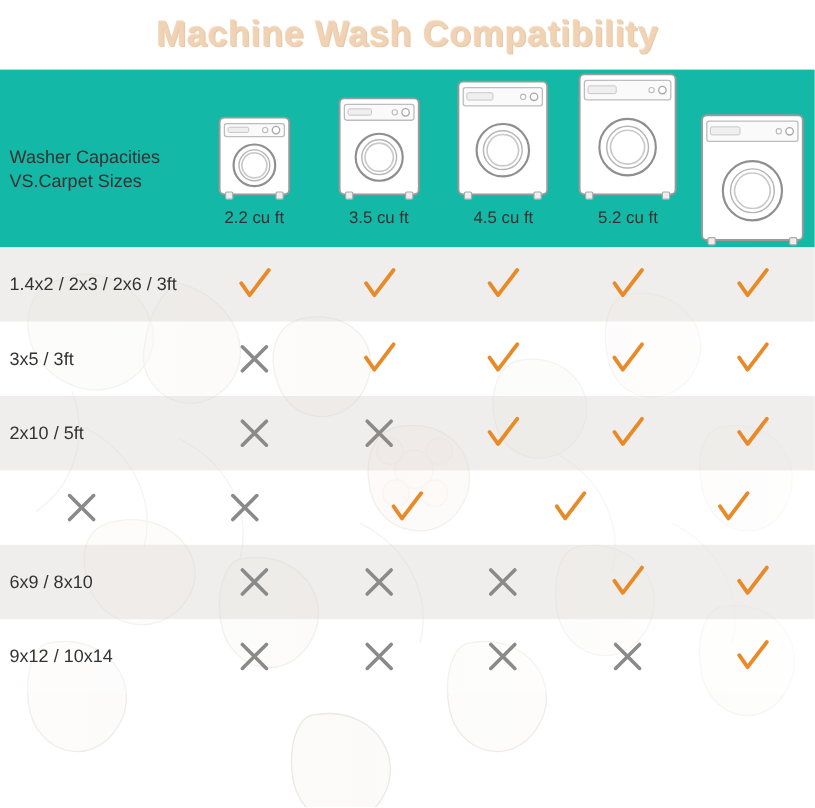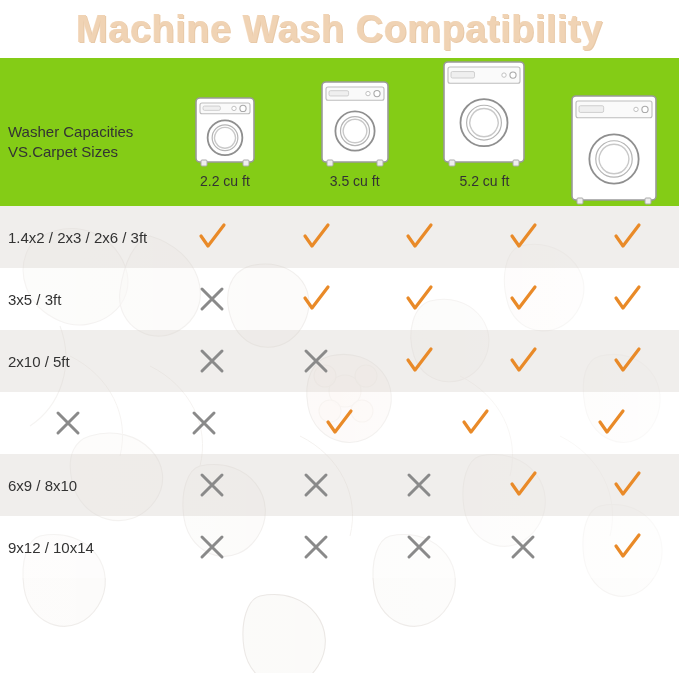--- a/index.html
+++ b/index.html
@@ -18,33 +18,33 @@
 
   
   .title-wrap {
     height: 58px;
     display: flex;
     align-items: center;
     justify-content: center;
     background: #ffffff;
   }
   .title {
-    font-size: 38px;
+    font-size: 30px;
     font-weight: bold;
     letter-spacing: 0.5px;
     color: #f0d3b4;
     text-shadow: 1px 1px 0 #e8c9a8, -0.5px -0.5px 0 #f7e4d0;
   }
 
   
   .header-row {
     display: flex;
     align-items: flex-end;
     height: 148px;
-    background: #84cc16;
+    background: #14b8a6;
     padding: 0;
     box-sizing: border-box;
   }
   .corner-label {
     width: 160px;
     padding-left: 8px;
     box-sizing: border-box;
     font-size: 15px;
     line-height: 20px;
     color: #333;
@@ -167,20 +167,41 @@
     <g stroke="#c9c9c9" stroke-width="1.4" fill="none">
       <path d="M35 39.28 A 11.76 11.76 0 0 1 45.192 56.92"></path>
       <path d="M45.192 56.92 A 11.76 11.76 0 0 1 24.808 56.92"></path>
       <path d="M24.808 56.92 A 11.76 11.76 0 0 1 35 39.28"></path>
     </g>
     <rect x="7" y="80" width="6" height="6" rx="1" fill="#eeeeee" stroke="#aaaaaa" stroke-width="1"></rect>
     <rect x="57" y="80" width="6" height="6" rx="1" fill="#eeeeee" stroke="#aaaaaa" stroke-width="1"></rect>
   </svg>
         </div>
         <div class="cap-label">3.5  cu ft</div>
+      </div>
+      <div class="header-cell">
+        <div>
+  <svg class="machine" width="78" height="102" viewBox="0 0 78 102" xmlns="http://www.w3.org/2000/svg">
+    <rect x="2" y="2" width="74" height="94" rx="4" fill="#ffffff" stroke="#9a9a9a" stroke-width="1.6"></rect>
+    <rect x="6" y="7" width="66" height="15.299999999999999" rx="2" fill="#fafafa" stroke="#bdbdbd" stroke-width="1.1"></rect>
+    <rect x="9" y="11.283999999999999" width="21.840000000000003" height="6.12" rx="1.5" fill="#efefef" stroke="#c5c5c5" stroke-width="0.8"></rect>
+    <circle cx="65" cy="14.649999999999999" r="3.1" fill="#ffffff" stroke="#a9a9a9" stroke-width="1.1"></circle>
+    <circle cx="56" cy="14.649999999999999" r="2.2" fill="#ffffff" stroke="#bbbbbb" stroke-width="0.9"></circle>
+    <circle cx="39" cy="59.16" r="21.840000000000003" fill="#ffffff" stroke="#8f8f8f" stroke-width="1.8"></circle>
+    <circle cx="39" cy="59.16" r="16.161600000000004" fill="#ffffff" stroke="#b5b5b5" stroke-width="1.2"></circle>
+    <g stroke="#c9c9c9" stroke-width="1.4" fill="none">
+      <path d="M39 46.056 A 13.104000000000001 13.104000000000001 0 0 1 50.3568 65.712"></path>
+      <path d="M50.3568 65.712 A 13.104000000000001 13.104000000000001 0 0 1 27.6432 65.712"></path>
+      <path d="M27.6432 65.712 A 13.104000000000001 13.104000000000001 0 0 1 39 46.056"></path>
+    </g>
+    <rect x="7" y="94" width="6" height="6" rx="1" fill="#eeeeee" stroke="#aaaaaa" stroke-width="1"></rect>
+    <rect x="65" y="94" width="6" height="6" rx="1" fill="#eeeeee" stroke="#aaaaaa" stroke-width="1"></rect>
+  </svg>
+        </div>
+        <div class="cap-label">4.5  cu ft</div>
       </div>
       <div class="header-cell">
         <div>
   <svg class="machine" width="84" height="108" viewBox="0 0 84 108" xmlns="http://www.w3.org/2000/svg">
     <rect x="2" y="2" width="80" height="100" rx="4" fill="#ffffff" stroke="#9a9a9a" stroke-width="1.6"></rect>
     <rect x="6" y="7" width="72" height="16.2" rx="2" fill="#fafafa" stroke="#bdbdbd" stroke-width="1.1"></rect>
     <rect x="9" y="11.536000000000001" width="23.520000000000003" height="6.4799999999999995" rx="1.5" fill="#efefef" stroke="#c5c5c5" stroke-width="0.8"></rect>
     <circle cx="71" cy="15.1" r="3.1" fill="#ffffff" stroke="#a9a9a9" stroke-width="1.1"></circle>
     <circle cx="62" cy="15.1" r="2.2" fill="#ffffff" stroke="#bbbbbb" stroke-width="0.9"></circle>
     <circle cx="42" cy="62.63999999999999" r="23.520000000000003" fill="#ffffff" stroke="#8f8f8f" stroke-width="1.8"></circle>

